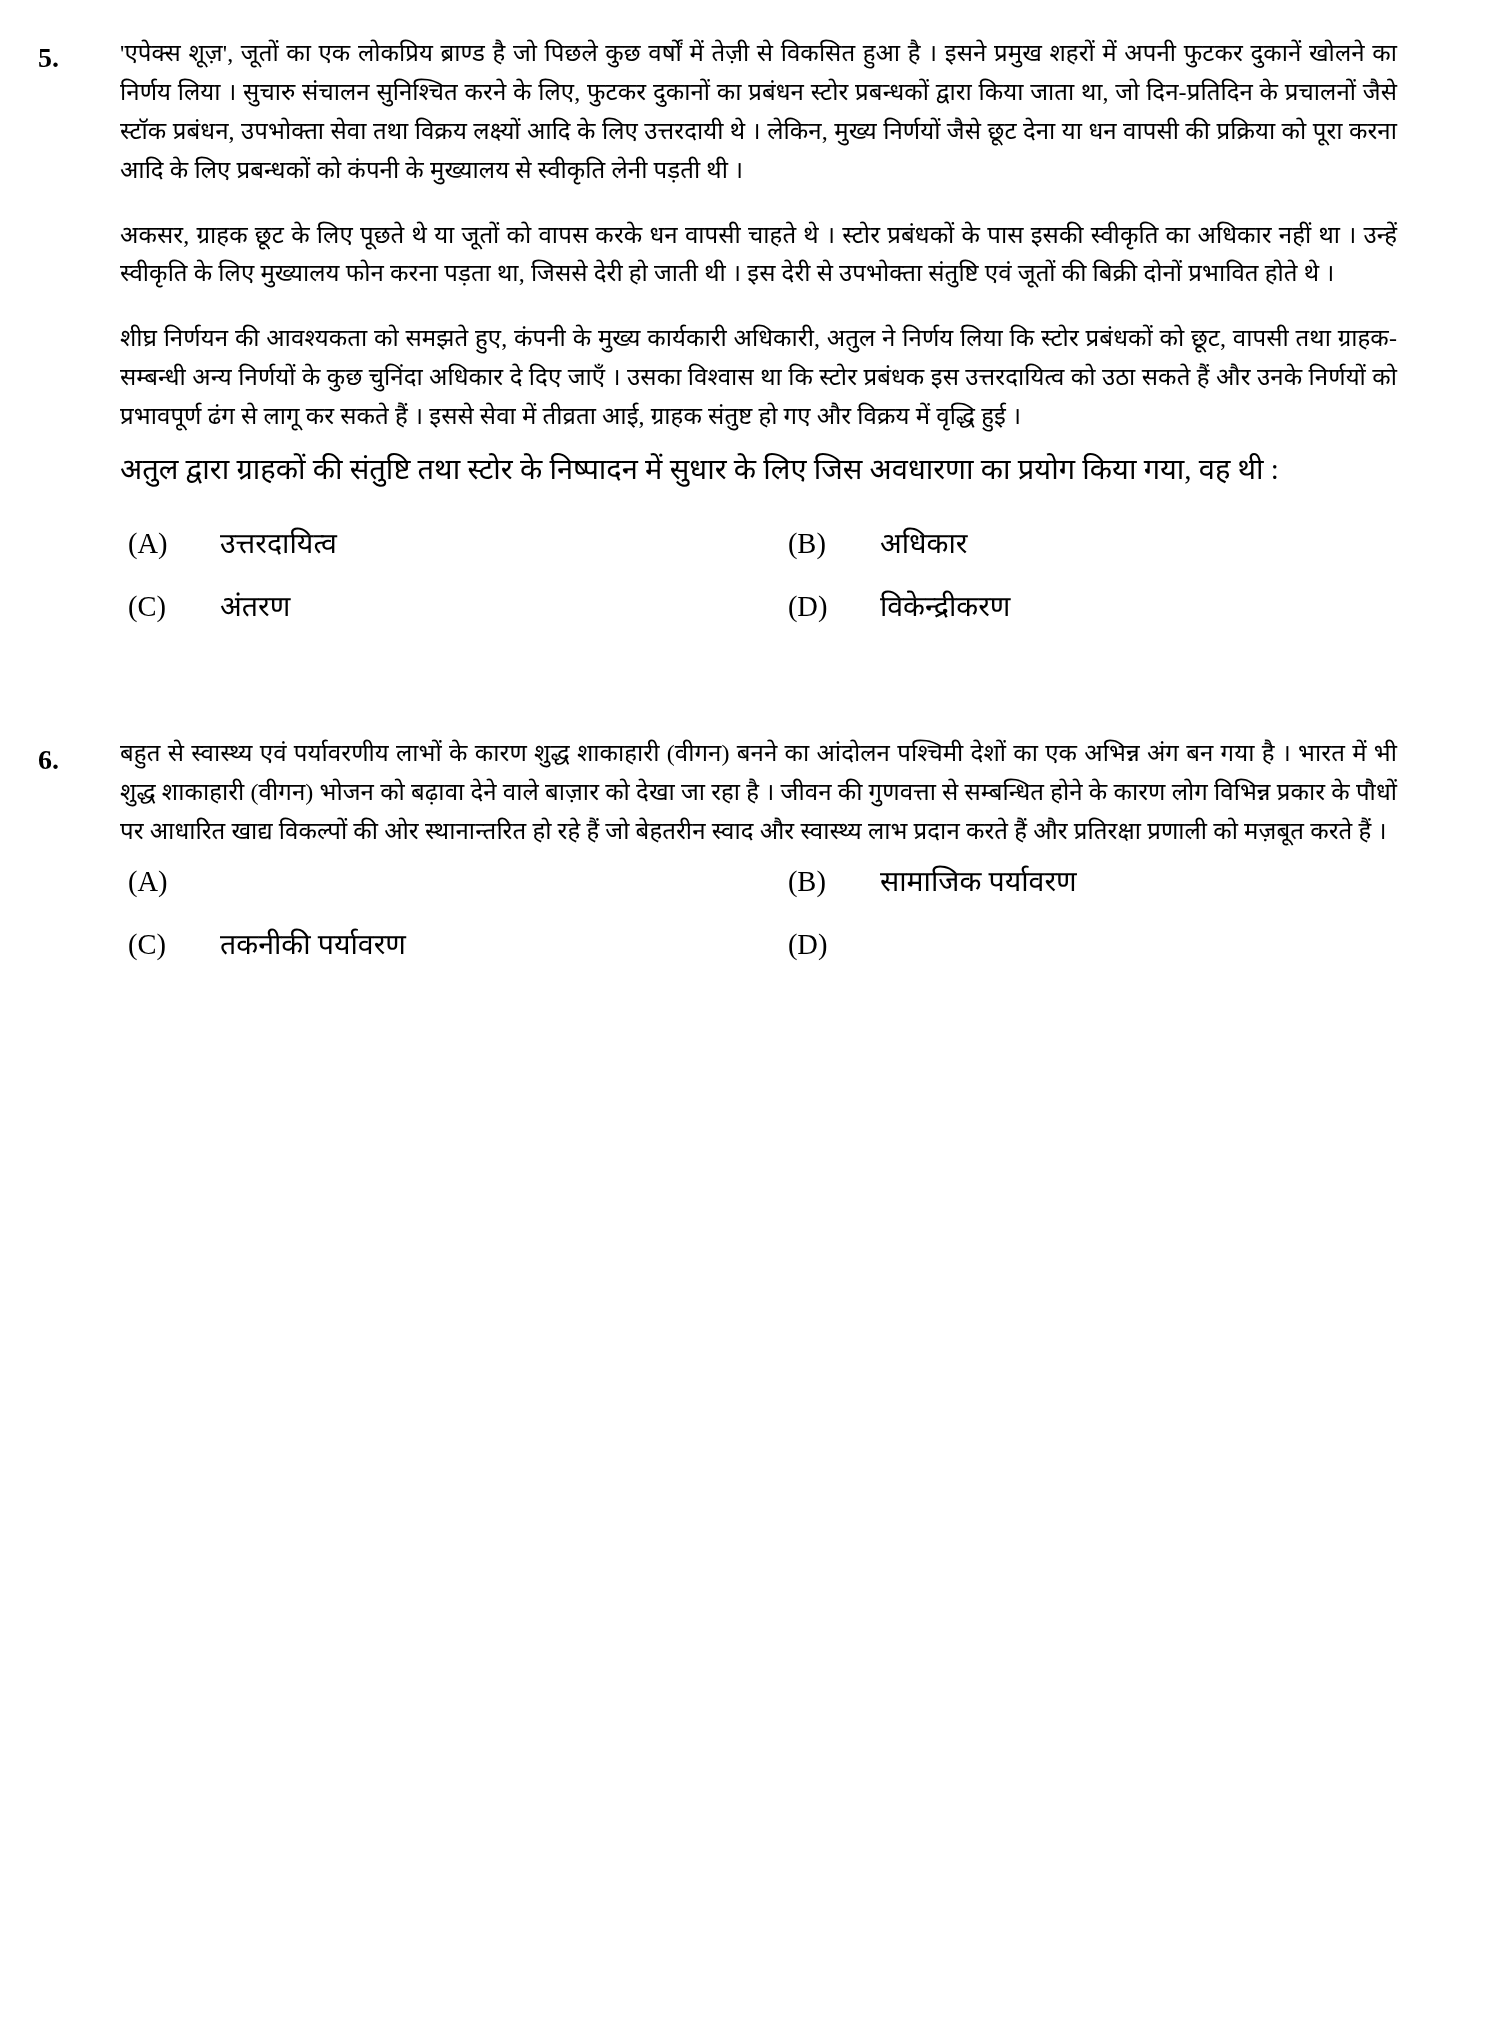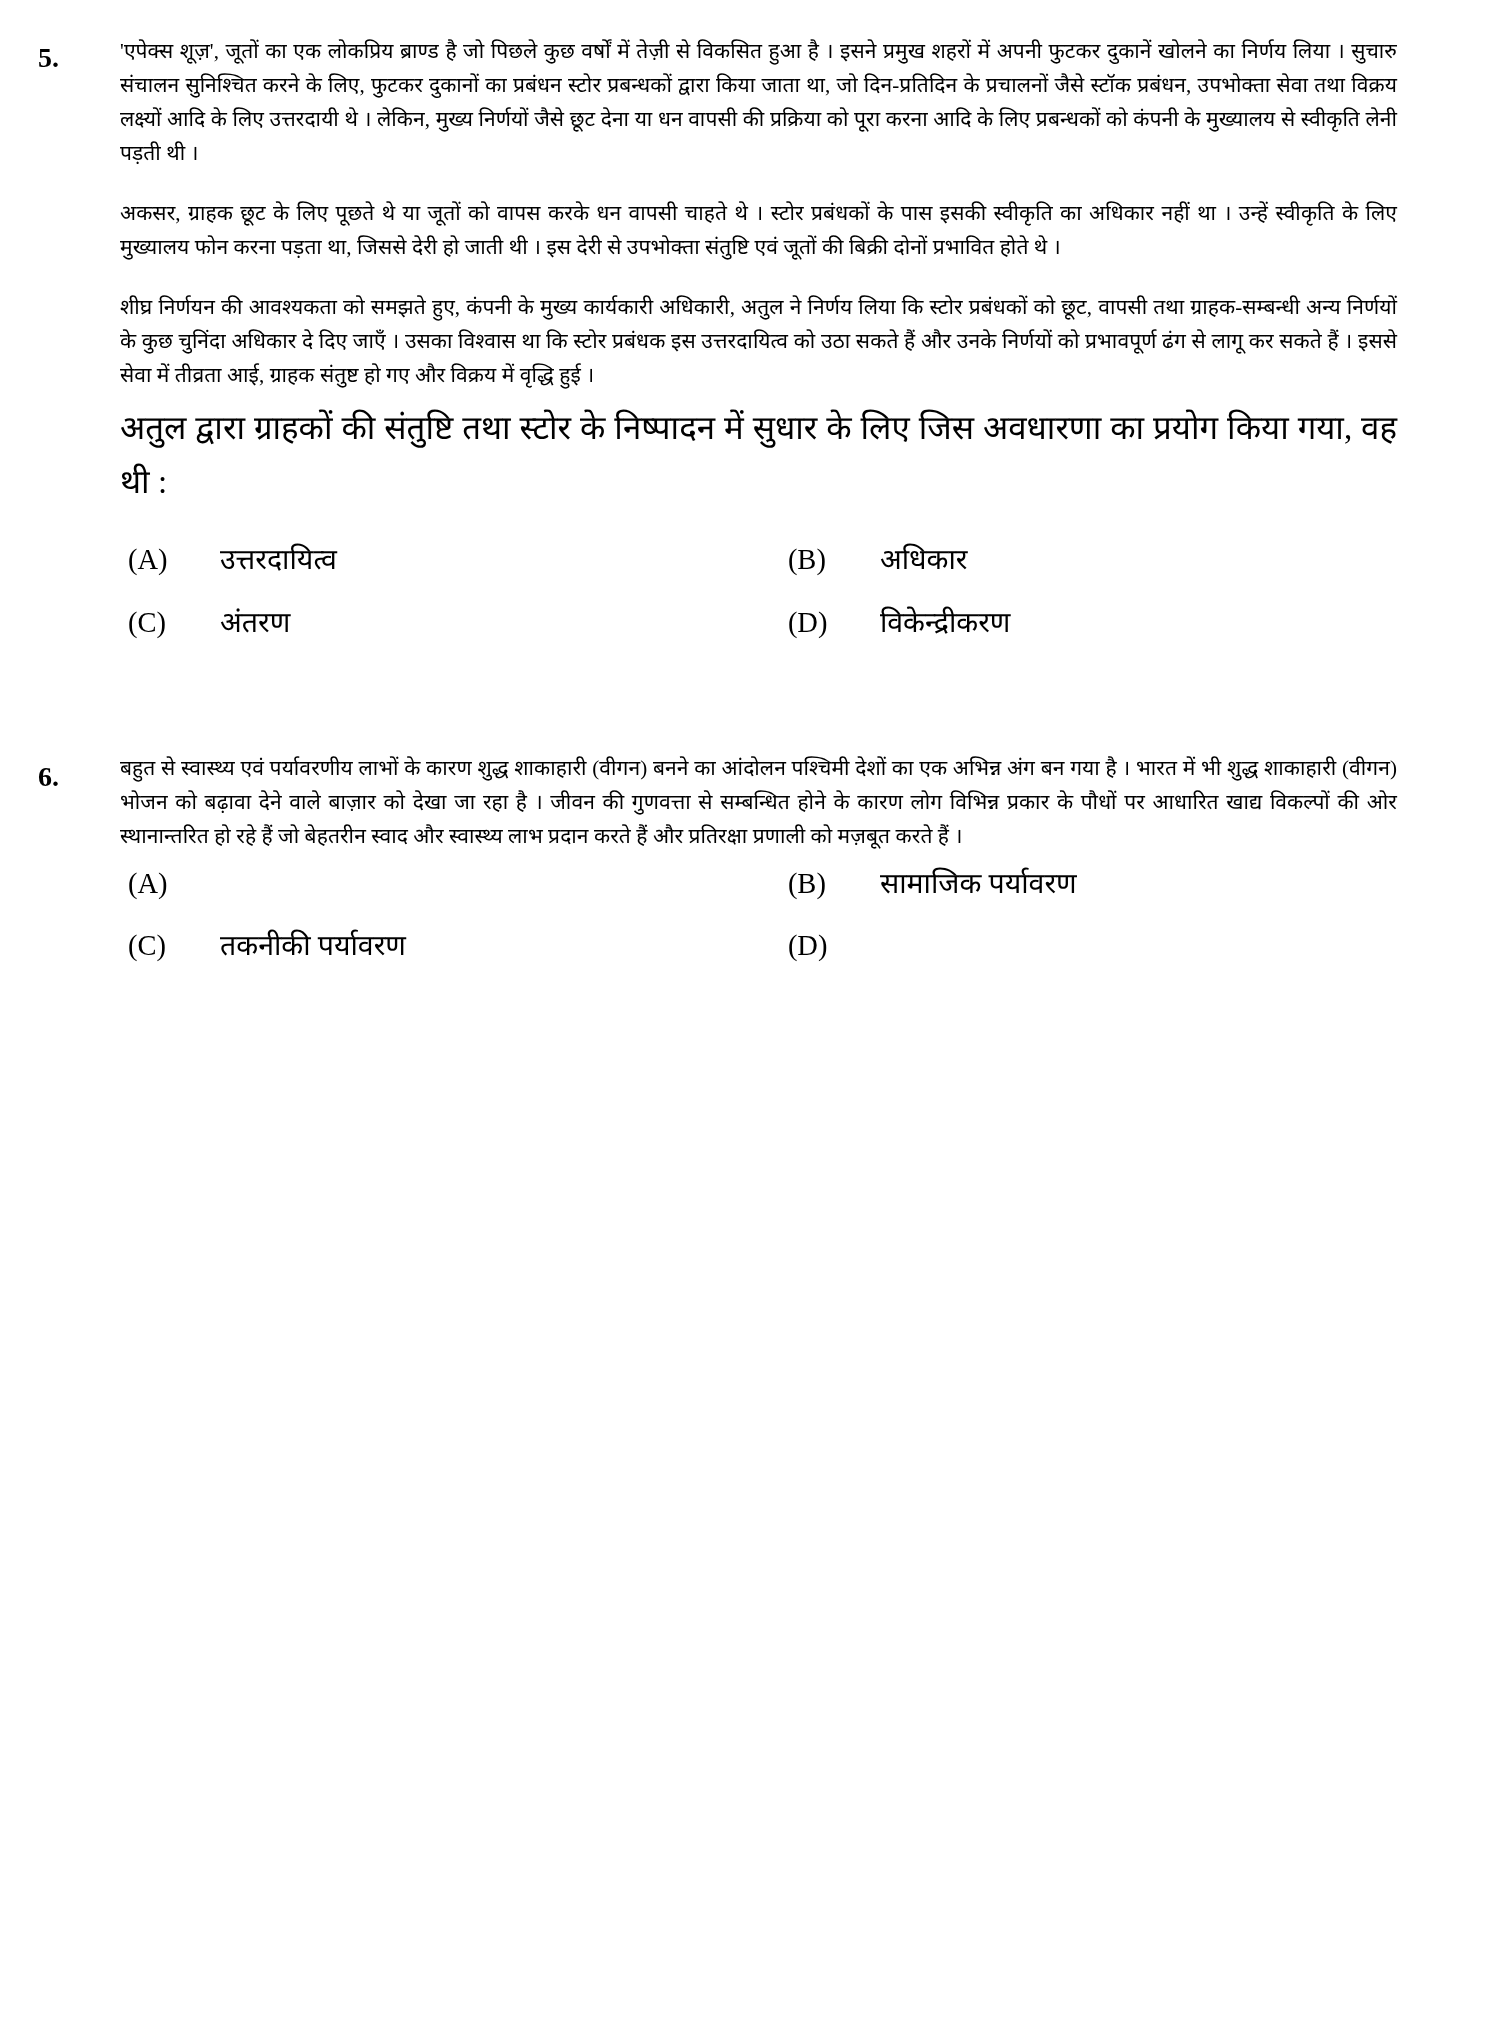--- a/index.html
+++ b/index.html
@@ -34,35 +34,35 @@
     padding-top: 2px;
     text-align: left;
     padding-left: 4px;
   }
   .q-body {
     flex: 1 1 auto;
     min-width: 0;
   }
   p.para {
     margin: 0 0 22px 0;
-    font-size: 21px;
+    font-size: 24px;
     line-height: 1.62;
     text-align: justify;
     text-justify: inter-word;
     letter-spacing: 0.1px;
   }
   p.para.tight {
     margin-bottom: 10px;
   }
   p.para.lead {
     margin-bottom: 26px;
   }
   p.stem {
     margin: 0 0 30px 0;
-    font-size: 33px;
+    font-size: 29px;
     line-height: 1.62;
     text-align: justify;
   }
   .options {
     margin: 0 0 0 8px;
     padding: 0;
     list-style: none;
   }
   .opt-row {
     display: flex;

